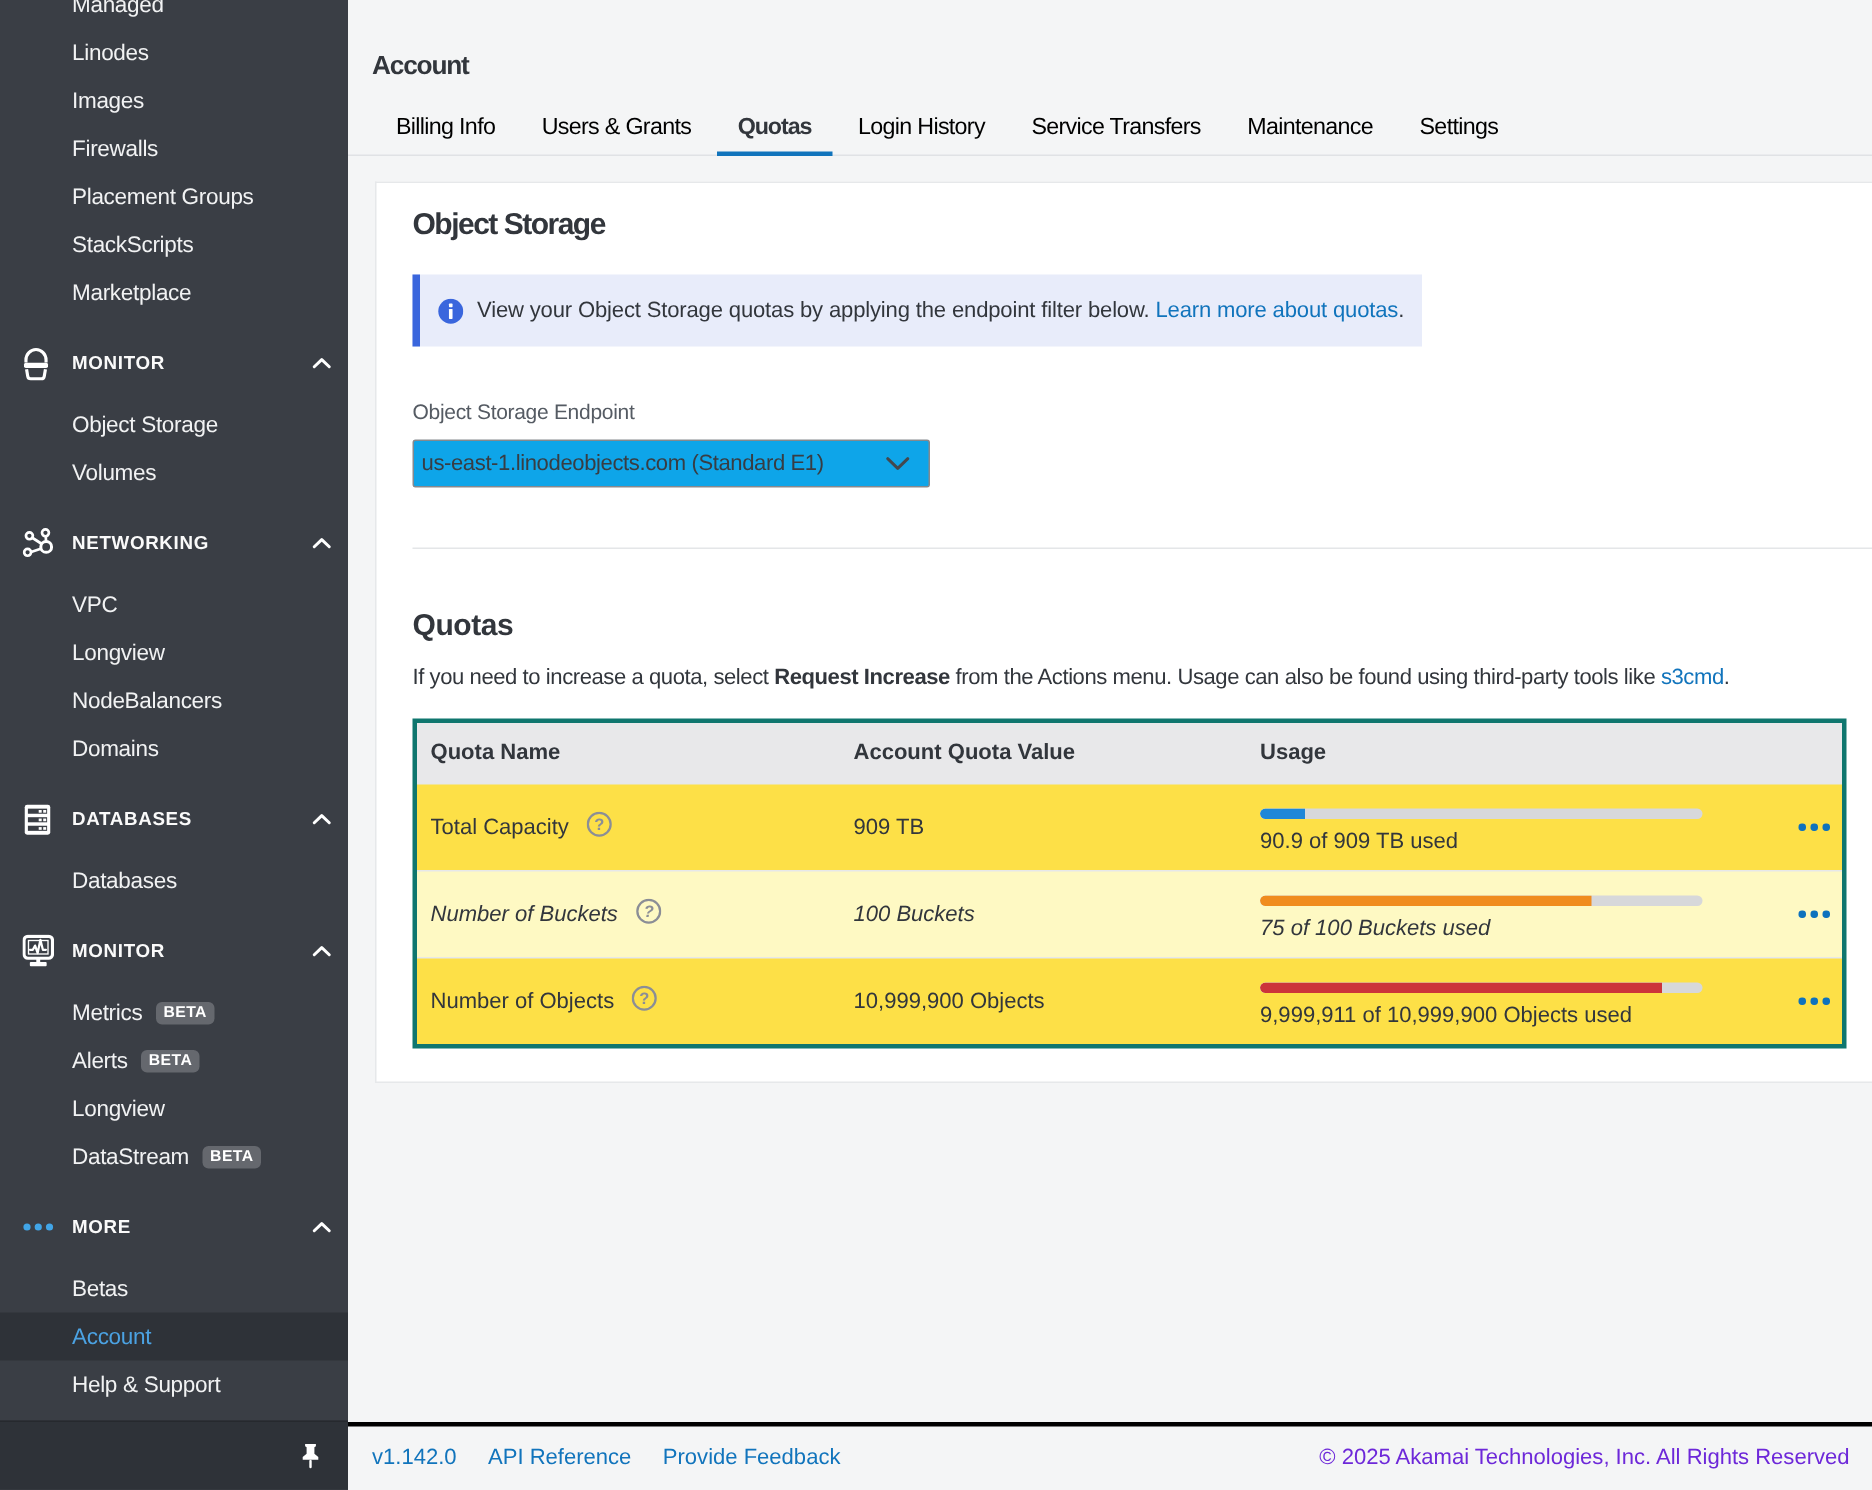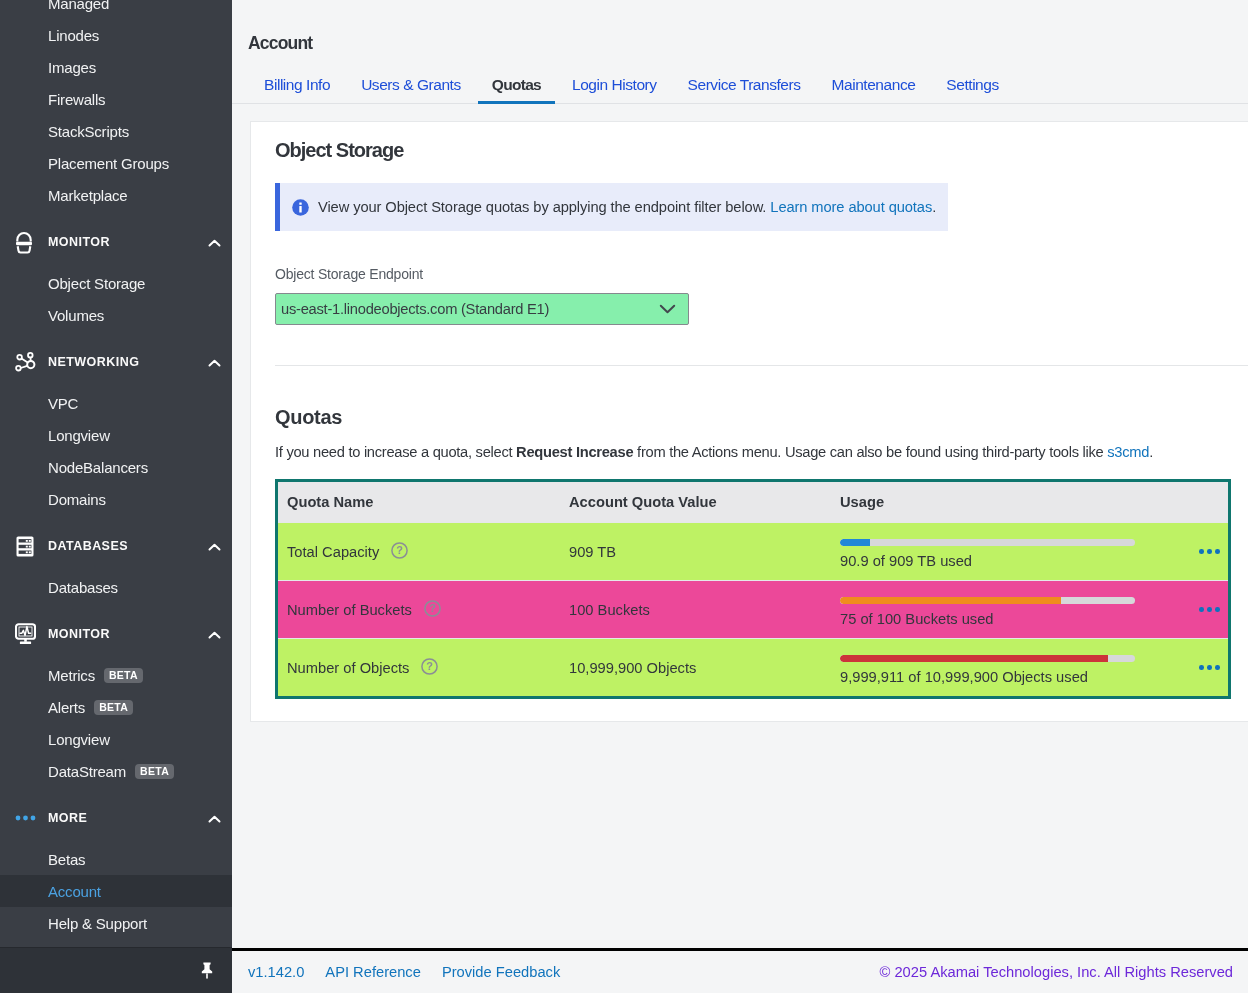--- a/index.html
+++ b/index.html
@@ -46,21 +46,21 @@
 #main { margin-left:232px; position:relative; height:993px; }
 h1 { font-size:17.5px; font-weight:bold; color:#32363c; padding:33px 0 0 16px; letter-spacing:-0.8px; }
 .tabs {
   display:flex; margin:13px 0 0 18px;
   border-bottom:0;
   position:relative;
 }
 .tabs:after { content:""; position:absolute; left:-18px; right:-1000px; bottom:0; height:1px; background:#e0e2e5; }
 .tabs a {
   display:block; padding:9px 14px 10px 14px; margin-right:3px;
-  font-size:15.5px; color:#1d4ed8; text-decoration:none; letter-spacing:-0.45px;
+  font-size:15.5px; color:#000000; text-decoration:none; letter-spacing:-0.45px;
   position:relative;
 }
 .tabs a.sel { color:#32363c; font-weight:bold; letter-spacing:-0.7px; }
 .tabs a.sel:after { content:""; position:absolute; left:0; right:0; bottom:0; height:3px; background:#1174bc; z-index:2; }
 .card {
   margin:17px 0 0 18px;
   background:#fff;
   border:1px solid #e6e8ea; border-right:0;
   padding:15px 0 22px 24px;
 }
@@ -71,37 +71,37 @@
   height:48px;
   background:#e8ecfa;
   border-left:5px solid #3a66dd;
   padding:0 12px 0 12px;
   font-size:14.7px; letter-spacing:-0.1px;
 }
 .notice .txt { margin-left:9px; }
 .notice a { color:#1174bc; text-decoration:none; }
 .field-label { margin-top:35px; font-size:14px; font-weight:normal; color:#555b63; letter-spacing:-0.2px; }
 .select {
-  margin-top:11px; width:414px; height:32px;
+  margin-top:11px; width:345px; height:32px;
   border:1px solid #85898e; border-radius:2px;
-  background:#86efac;
+  background:#0ea5e9;
   display:flex; align-items:center;
   padding:0 12px 0 5px;
   font-size:14.7px; color:#383d43; letter-spacing:-0.25px;
 }
 .select svg { margin-left:auto; }
 hr.div { border:0; height:1px; background:#e4e6e8; margin-top:40px; }
 h2.q { margin-top:38px; letter-spacing:-0.3px; }
 .para { margin-top:14px; font-size:14.7px; color:#32363c; letter-spacing:-0.28px; }
 .para a { color:#1174bc; text-decoration:none; }
 
 .table { width:956px; margin-top:19px; border:3px solid #0f766e; }
 .thead { display:flex; align-items:center; height:40px; background:#e8e8ea; font-weight:bold; font-size:14.7px; }
-.row { display:flex; align-items:center; height:58px; background:#bef264; border-top:1px solid #e6e8ea; font-size:14.7px; }
-.row.alt { background:#ec4899; }
+.row { display:flex; align-items:center; height:58px; background:#fde047; border-top:1px solid #e6e8ea; font-size:14.7px; }
+.row.alt { background:#fef9c3;font-style:italic; }
 .c1 { width:291px; padding-left:9px; display:flex; align-items:center; }
 .c2 { width:271px; }
 .c3 { width:302px; }
 .c4 { flex:1; display:flex; justify-content:flex-end; padding-right:8px; }
 .c1 .q-ic { margin-left:12px; }
 .bar { width:295px; height:7px; border-radius:4px; background:#d7d8da; overflow:hidden; margin-top:4px;}
 .bar i { display:block; height:7px; border-radius:4px 0 0 4px; }
 .usage-txt { margin-top:7px; }
 .dots { display:flex; align-items:center; }
 .dots span { display:block; width:4.6px; height:4.6px; border-radius:50%; background:#0e72bd; margin-left:3.5px; }
@@ -118,22 +118,22 @@
 </style>
 </head>
 <body>
 <aside id="sidebar">
  <div class="navwrap">
  <ul class="nav">
   <li class="item">Managed</li>
   <li class="item">Linodes</li>
   <li class="item">Images</li>
   <li class="item">Firewalls</li>
+  <li class="item">Placement Groups</li>
   <li class="item">StackScripts</li>
-  <li class="item">Placement Groups</li>
   <li class="item">Marketplace</li>
   <li class="header">
     <span class="ic" style="left:13px">
             <svg width="18" height="23" viewBox="0 0 18 23" fill="none">
               <path d="M2.3 10.6 V9 A6.7 7 0 0 1 15.7 9 V10.6" stroke="#fff" stroke-width="2.1"></path>
               <rect x="1" y="10.8" width="16" height="3.5" rx="1.2" fill="#fff"></rect>
               <path d="M2.7 15.2 L3.5 19.8 A2 2 0 0 0 5.5 21.5 H12.5 A2 2 0 0 0 14.5 19.8 L15.3 15.2" stroke="#fff" stroke-width="2.1"></path>
             </svg>
           </span>
     <span class="lbl">MONITOR</span>

